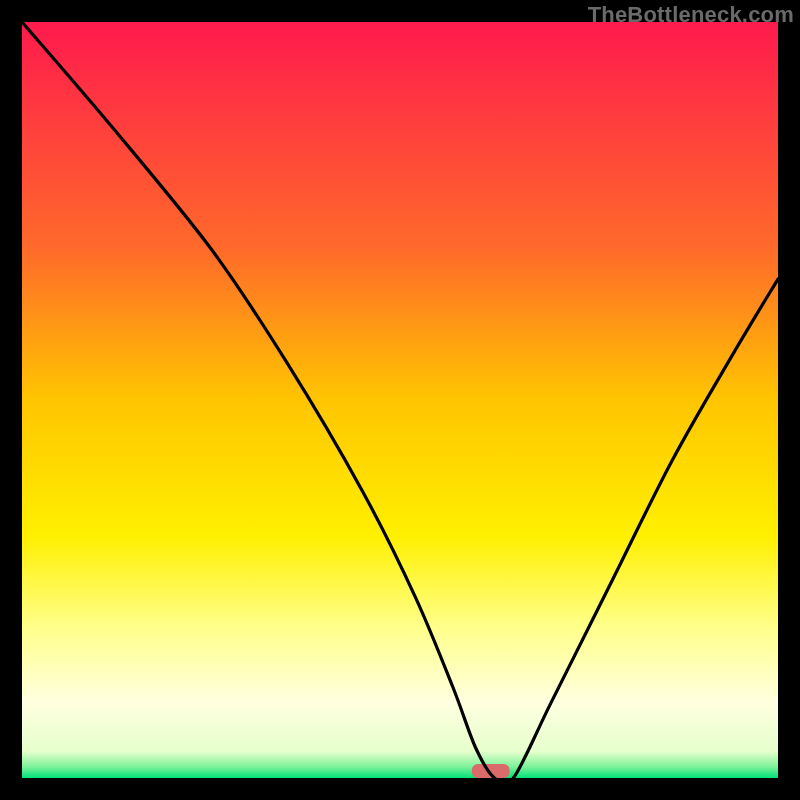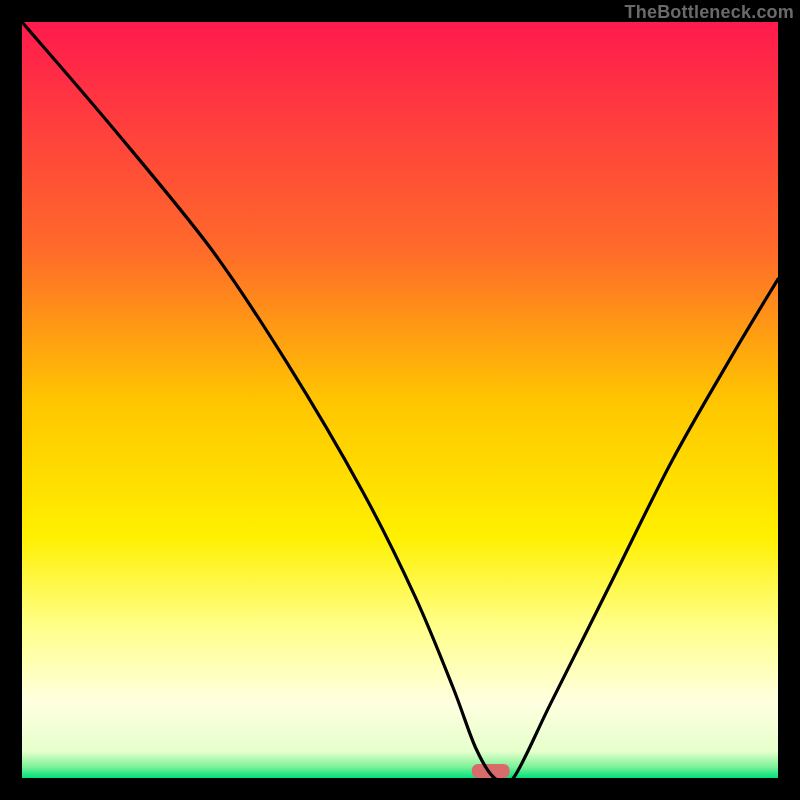--- a/index.html
+++ b/index.html
@@ -20,21 +20,21 @@
     position: absolute;
     left: 22px;
     top: 22px;
     width: 756px;
     height: 756px;
   }
   .attribution {
     position: absolute;
     top: 2px;
     right: 6px;
-    font-size: 18px;
+    font-size: 22px;
     font-weight: 600;
     color: #6a6a6a;
     letter-spacing: 0.2px;
     font-family: Arial, Helvetica, sans-serif;
     margin-left: 15px;
   }
   svg { display: block; }
 </style>
 </head>
 <body>

